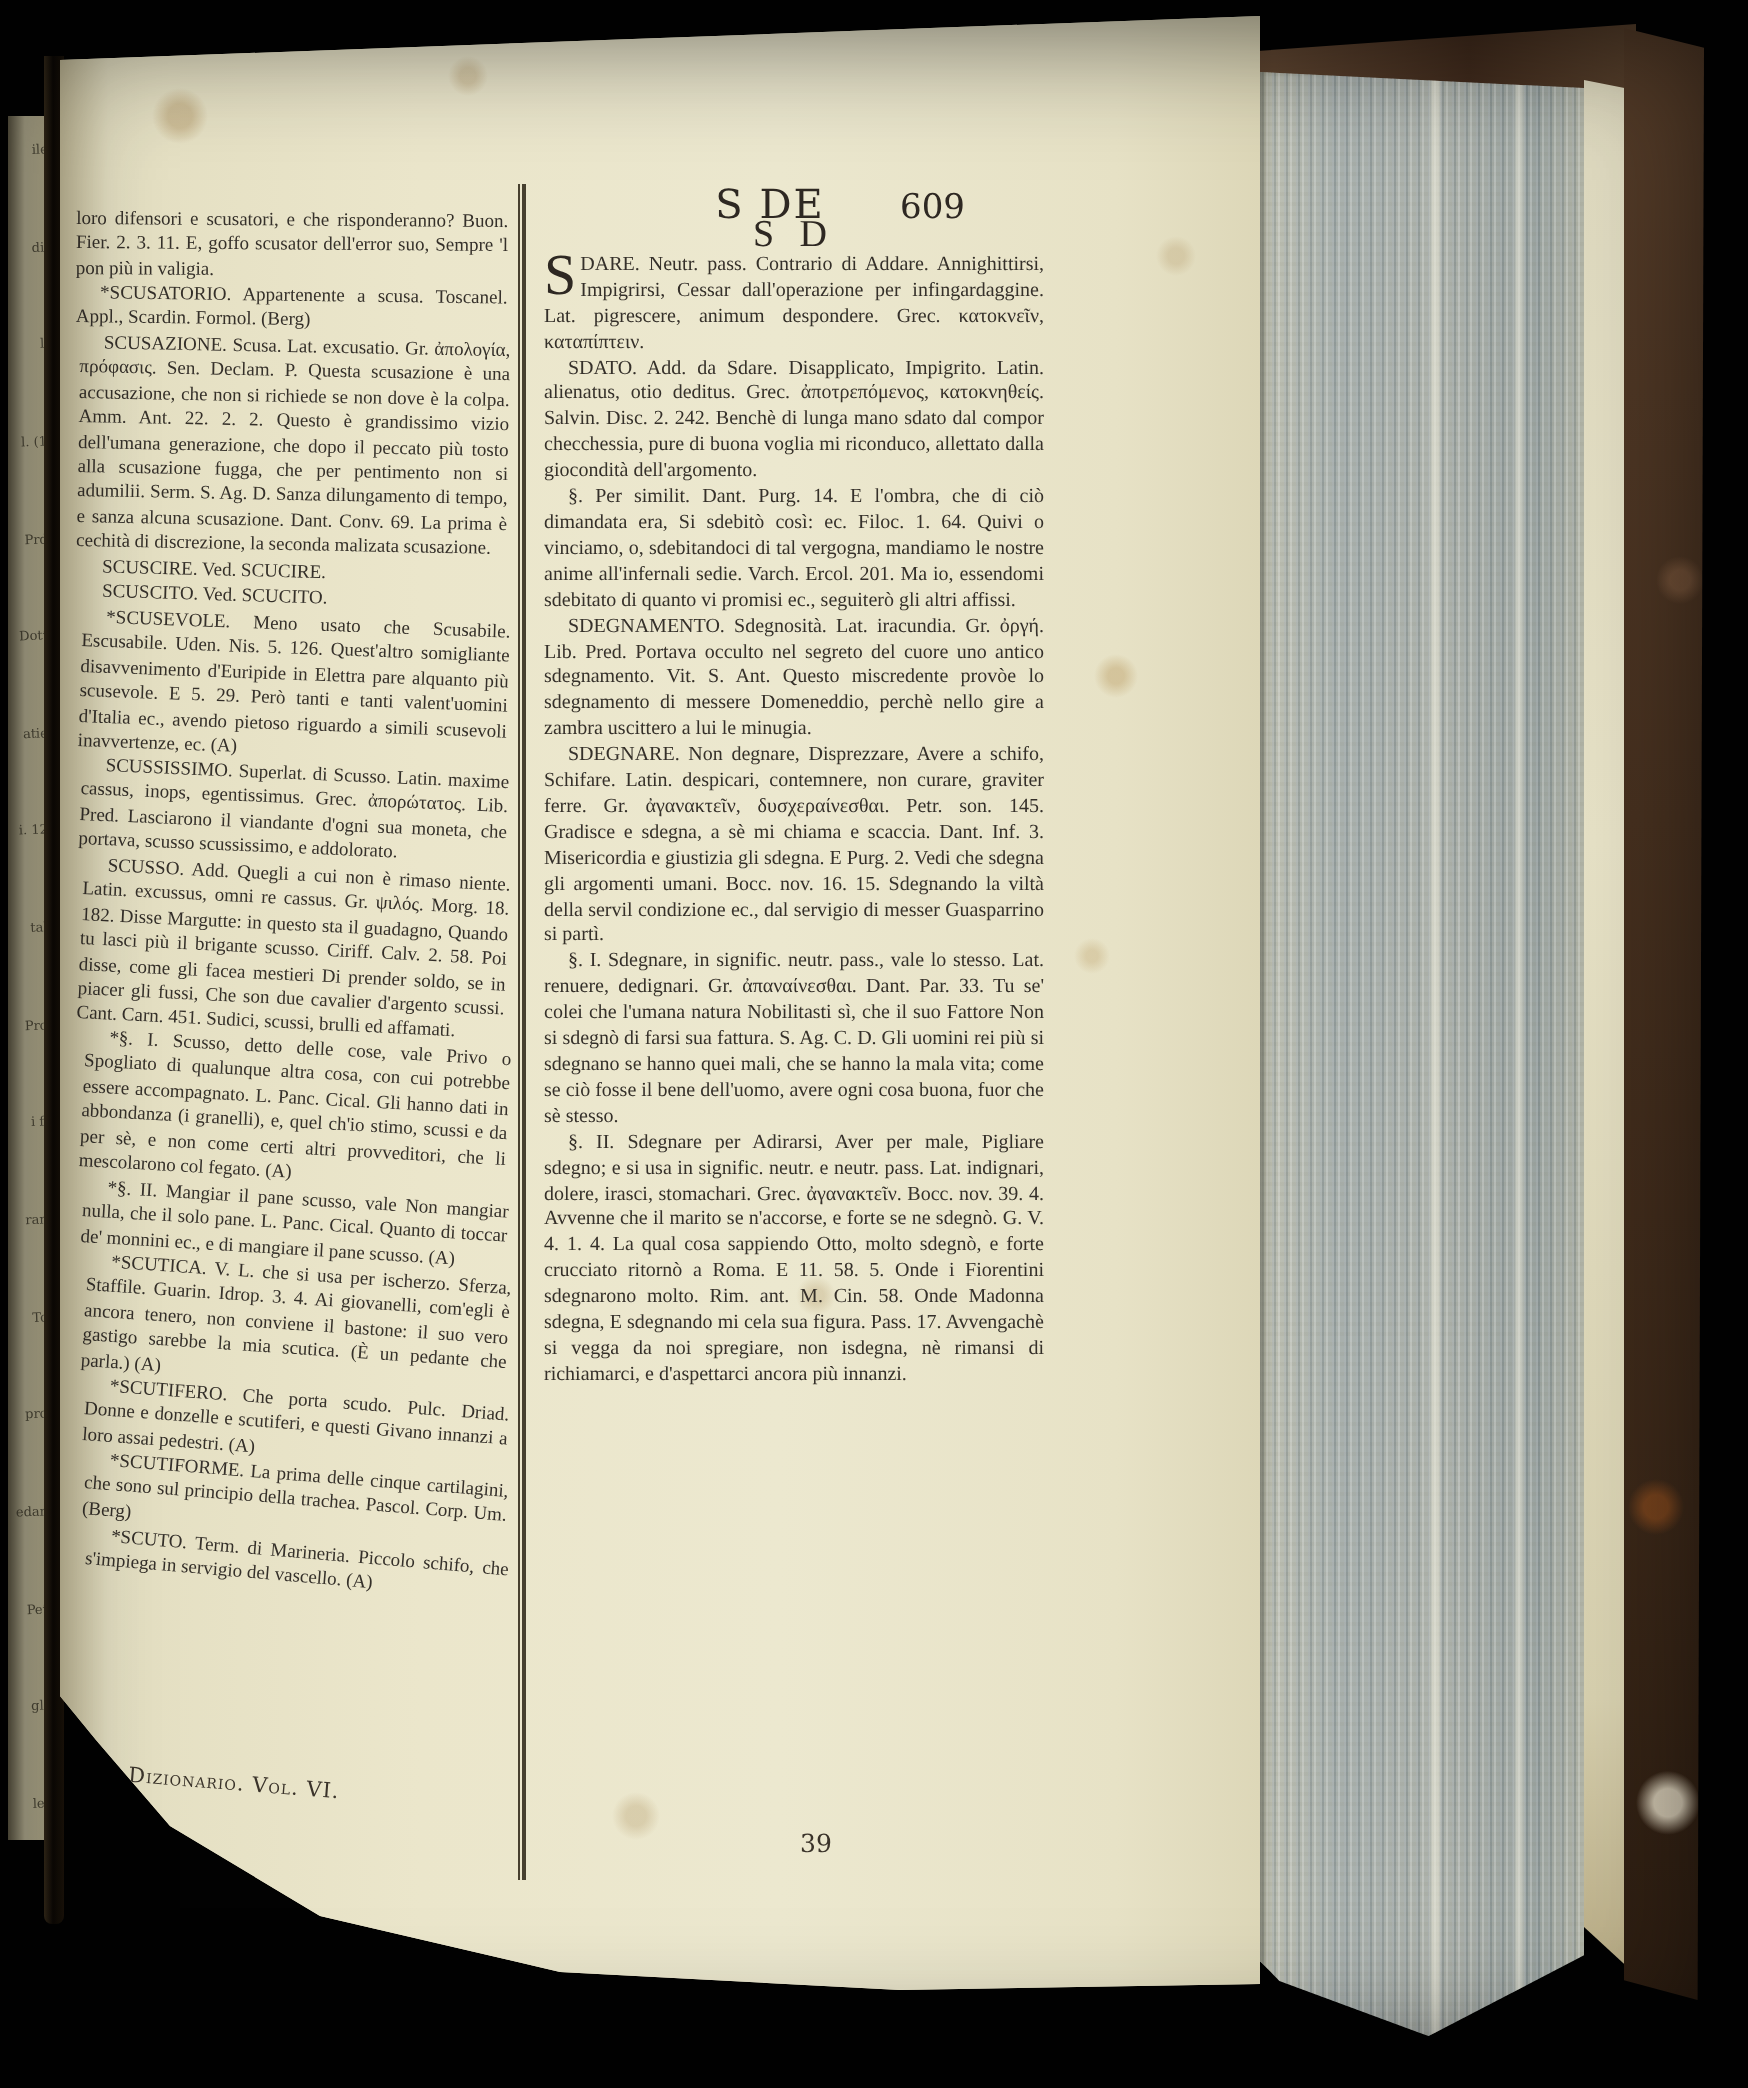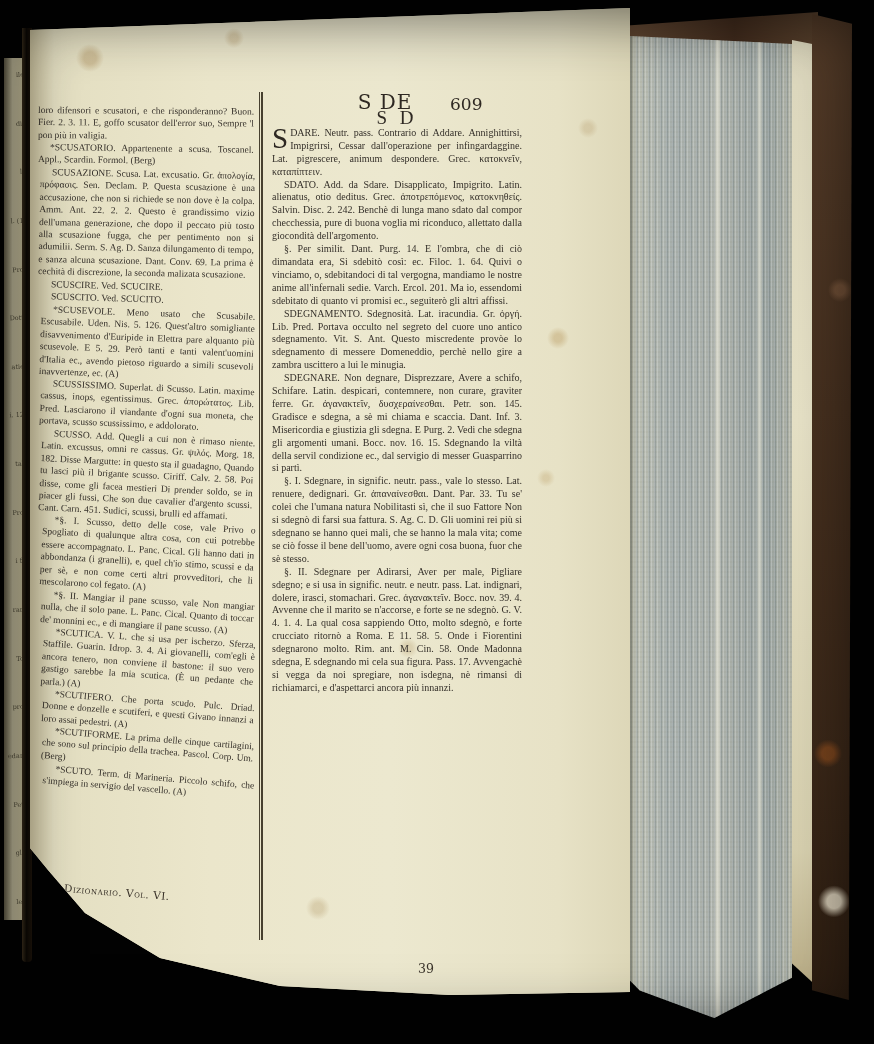--- a/index.html
+++ b/index.html
@@ -73,22 +73,22 @@
   .left-col{left:8px;top:96px;width:216px;font-size:9.5px;line-height:12.4px;}
   .right-col{left:242px;top:104px;width:250px;font-size:10px;line-height:12.9px;}
   .par{margin:0;text-indent:12px;}
   .par.noindent{text-indent:0;}
   .section-heading{font-size:19px;letter-spacing:4px;text-align:center;text-indent:0;
     color:#2e2822;margin:0 0 2px 0;}
   .dropcap{float:left;font-size:29px;line-height:23px;padding:0 2px 0 0;color:#2e2822;}
 
   .vol-sig{position:absolute;left:34px;top:878px;font-size:10.5px;letter-spacing:.5px;
     font-variant:small-caps;transform:rotate(4.5deg);color:#3a332a;}
-  .sheet-sig{position:absolute;left:356px;top:906px;width:80px;text-align:center;
-    font-size:12.5px;color:#3a332a;margin-top:47px;}
+  .sheet-sig{position:absolute;left:370px;top:906px;width:80px;
+    font-size:12.5px;color:#3a332a;}
 
   
   .vignette{position:absolute;inset:0;pointer-events:none;
     box-shadow:inset 0 0 60px 18px rgba(0,0,0,.55);}
 </style>
 </head>
 <body>
 
 <div class="scene">
 

